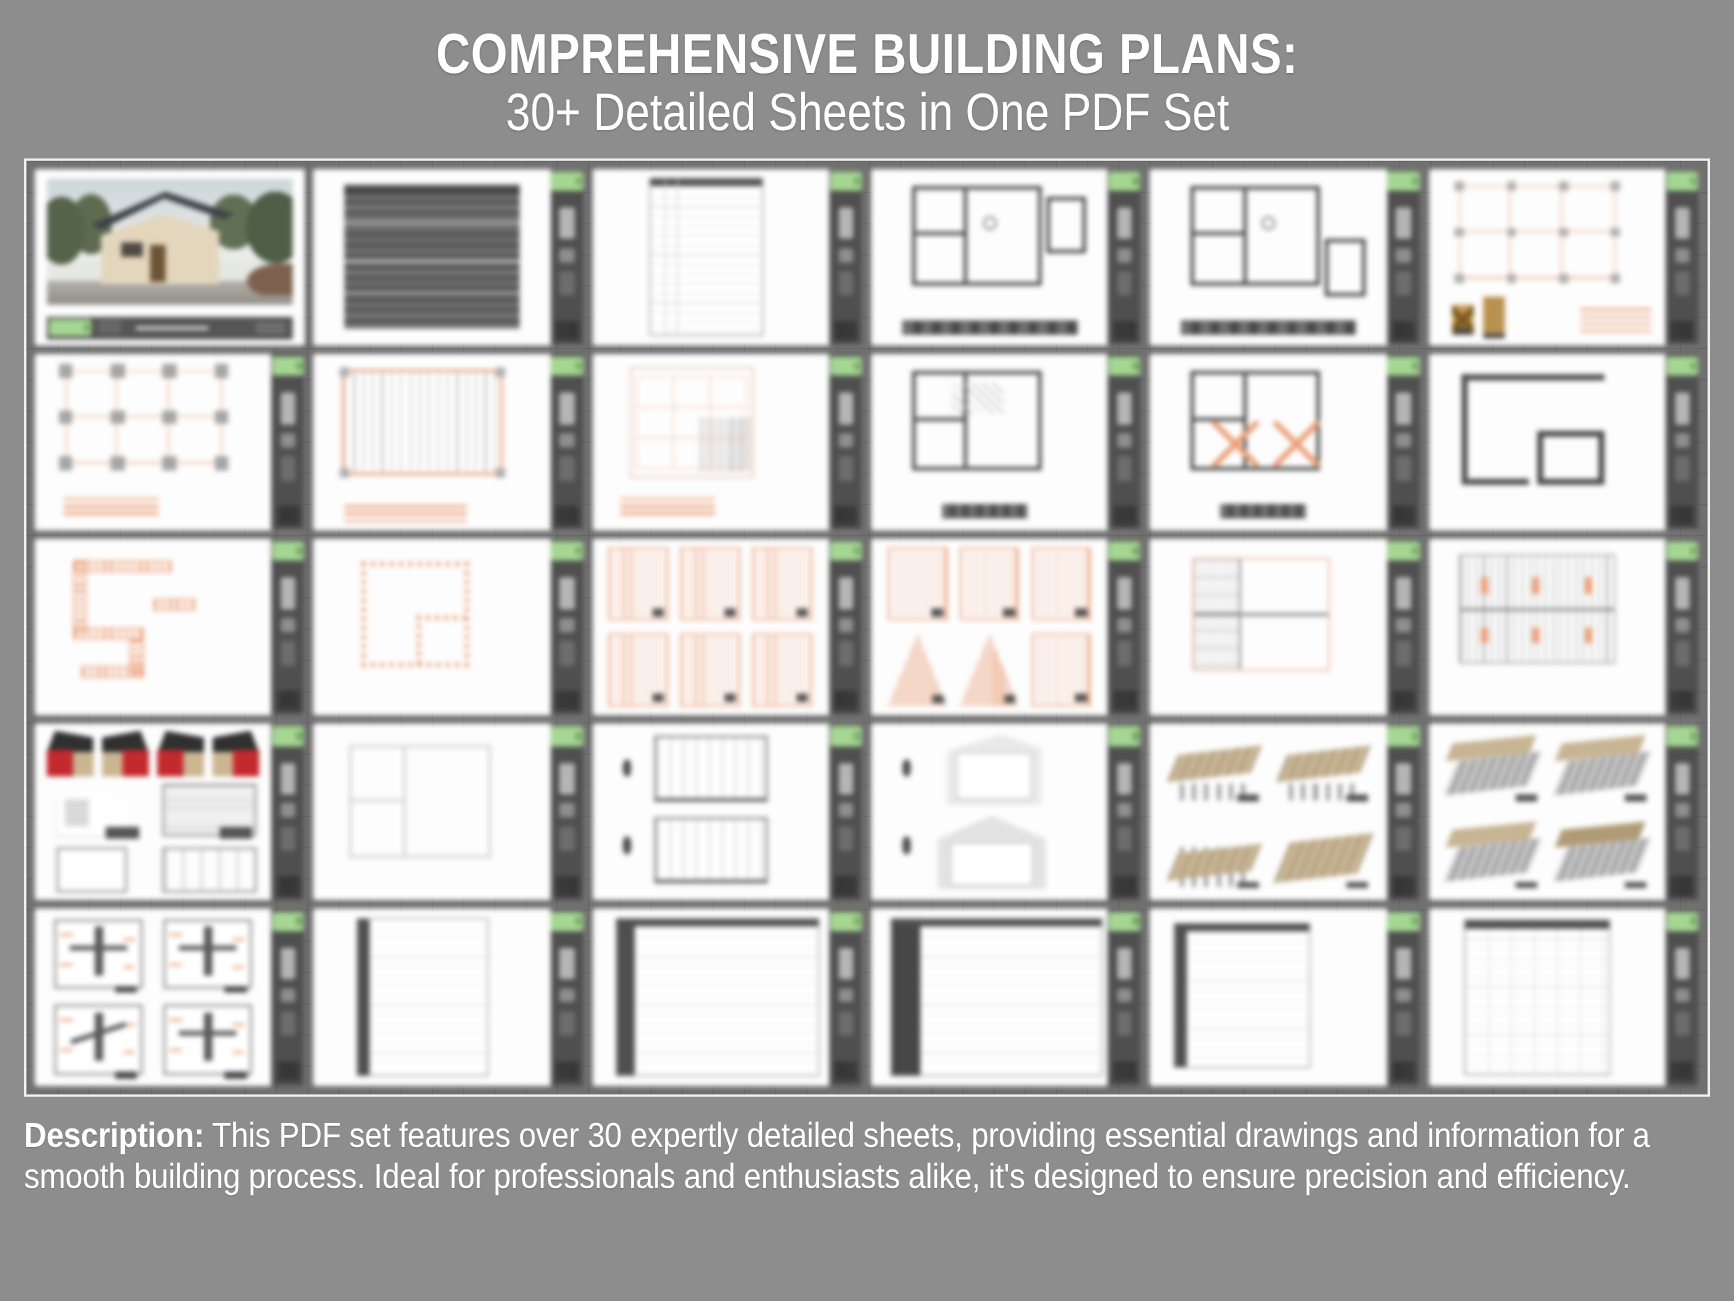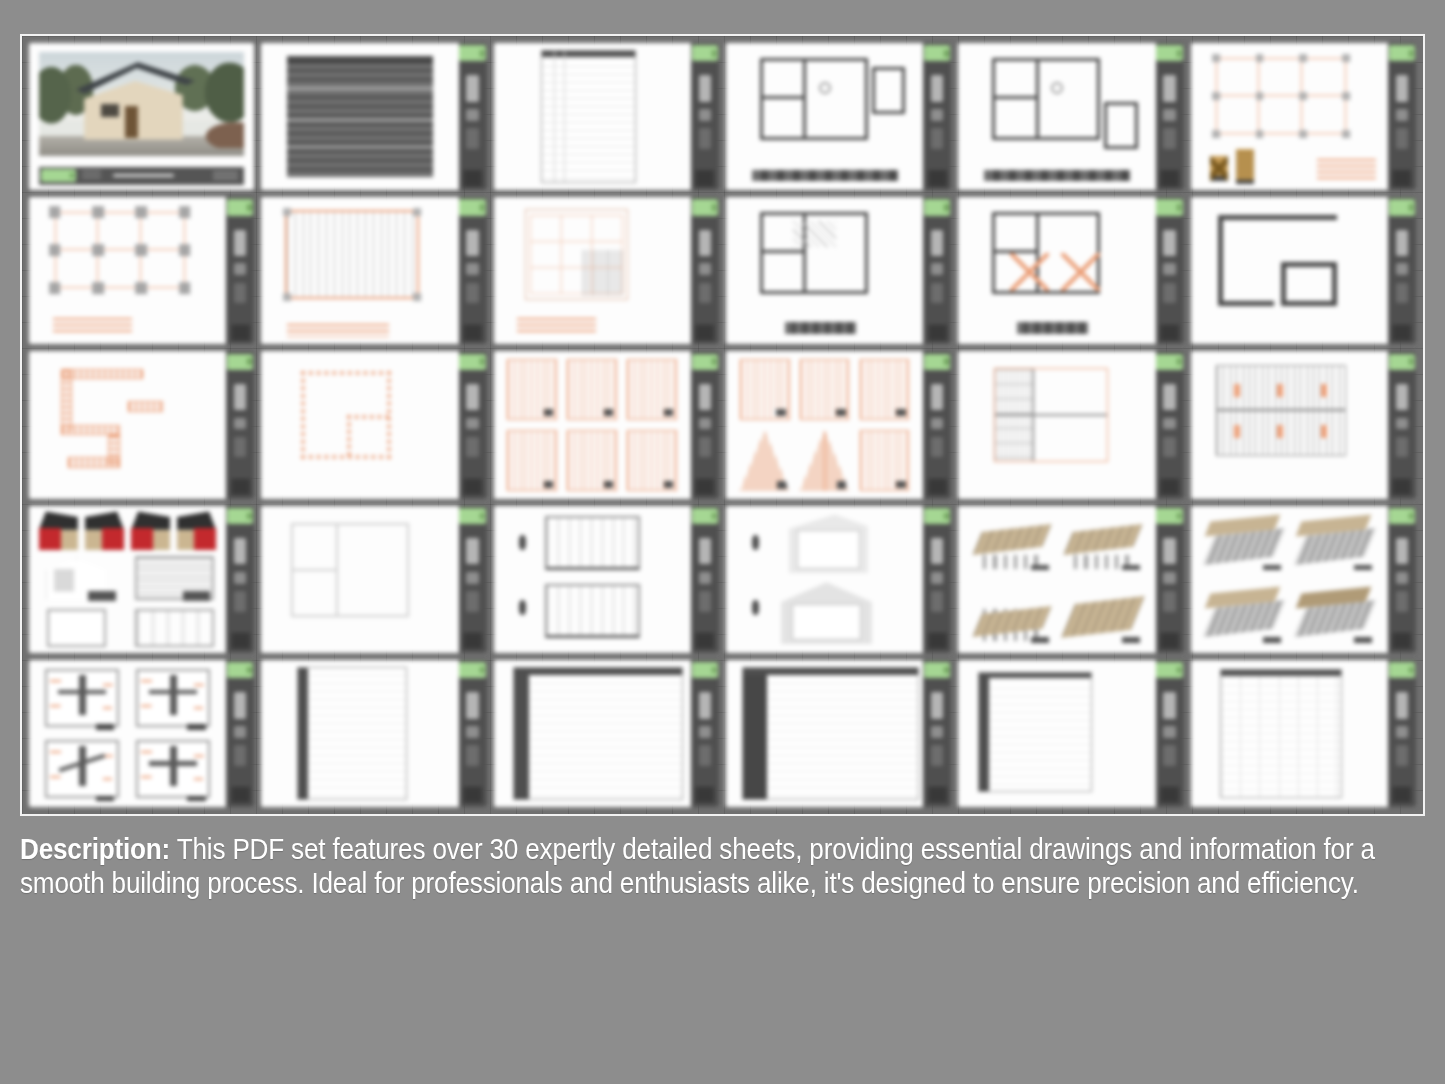--- a/index.html
+++ b/index.html
@@ -239,20 +239,22 @@
   
   .desc{margin:16px 0 0 20px;width:1560px;transform:scaleX(.9);transform-origin:left top;
       color:var(--txt);font-size:29px;line-height:1.18;letter-spacing:-.2px;
       text-shadow:0 1px 1px rgba(0,0,0,.2);}
   .desc b{font-weight:bold;}
 </style>
 </head>
 <body>
 
 <div class="header">
+  <div><span class="h1">COMPREHENSIVE BUILDING PLANS:</span></div>
+  <div><span class="h2">30+ Detailed Sheets in One PDF Set</span></div>
 </div>
 
 <div class="grid-frame">
   <div class="grid" id="grid">
       <div class="cell">
         <div class="sheet k-cover">
           <div class="cv">
             <div class="photo">
       <div class="sky"></div>
               <div class="trees"></div>

